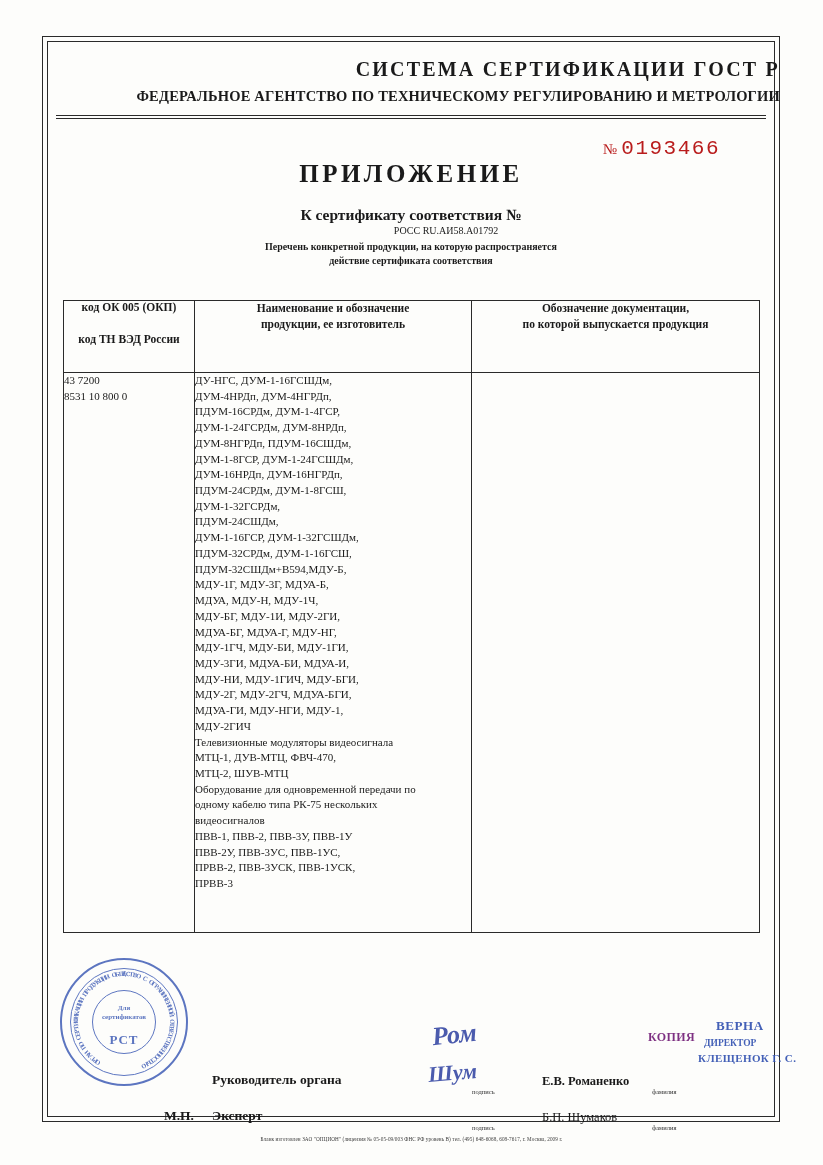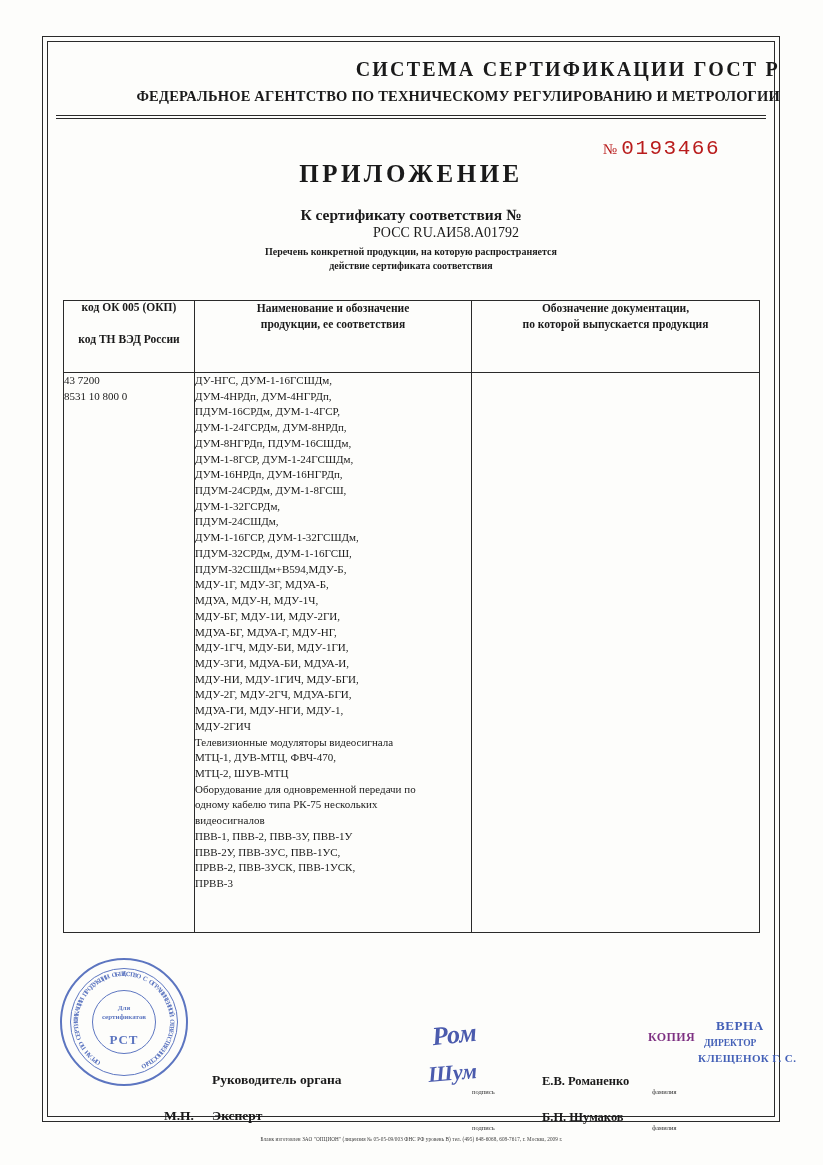--- a/index.html
+++ b/index.html
@@ -104,21 +104,21 @@
   }
 
   .cert-line {
     text-align: center;
     margin-top: 18px;
     font-size: 15.5px;
     font-weight: bold;
   }
   .cert-number {
     text-align: center;
-    font-size: 14px;
+    font-size: 10px;
     margin-top: 1px;
     padding-left: 70px;
     font-weight: normal;
   }
 
   .perechen {
     text-align: center;
     font-size: 10px;
     font-weight: bold;
     margin-top: 4px;
@@ -182,21 +182,21 @@
   }
   .sig-row {
     position: absolute;
     font-size: 13.5px;
     font-weight: bold;
   }
   .sig-label-1 { left: 170px; top: 136px; }
   .sig-label-2 { left: 170px; top: 172px; }
   .mp { position: absolute; left: 122px; top: 172px; font-size: 13.5px; font-weight: bold; }
   .name-1 { position: absolute; left: 500px; top: 138px; font-size: 12.5px; font-weight: bold; }
-  .name-2 { position: absolute; left: 500px; top: 174px; font-size: 12.5px; font-weight: bold; }
+  .name-2 { position: absolute; left: 500px; top: 174px; font-size: 12.5px; font-weight: normal; }
   .podpis-1 { position: absolute; left: 430px; top: 152px; font-size: 6.5px; color: #333; }
   .podpis-2 { position: absolute; left: 430px; top: 188px; font-size: 6.5px; color: #333; }
   .fam-1 { position: absolute; left: 610px; top: 152px; font-size: 6.5px; color: #333; }
   .fam-2 { position: absolute; left: 610px; top: 188px; font-size: 6.5px; color: #333; }
 
   
   .stamp-round {
     position: absolute;
     border-radius: 50%;
     border: 2px solid #3050b0;
@@ -395,21 +395,21 @@
 
     <table class="tbl">
       <tbody>
           <tr>
         <td class="c1 th-c1">
           <div class="l1">код ОК 005 (ОКП)</div>
           <div>код ТН ВЭД России</div>
         </td>
         <td class="c2 th-cell">
           <div>Наименование и обозначение</div>
-          <div>продукции, ее соответствия</div>
+          <div>продукции, ее изготовитель</div>
         </td>
         <td class="c3 th-cell">
           <div>Обозначение документации,</div>
           <div>по которой выпускается продукция</div>
         </td>
       </tr>
       <tr>
         <td class="c1 body-cell">
           <div id="codes-list">
                 <div class="code-line">43 7200</div>

